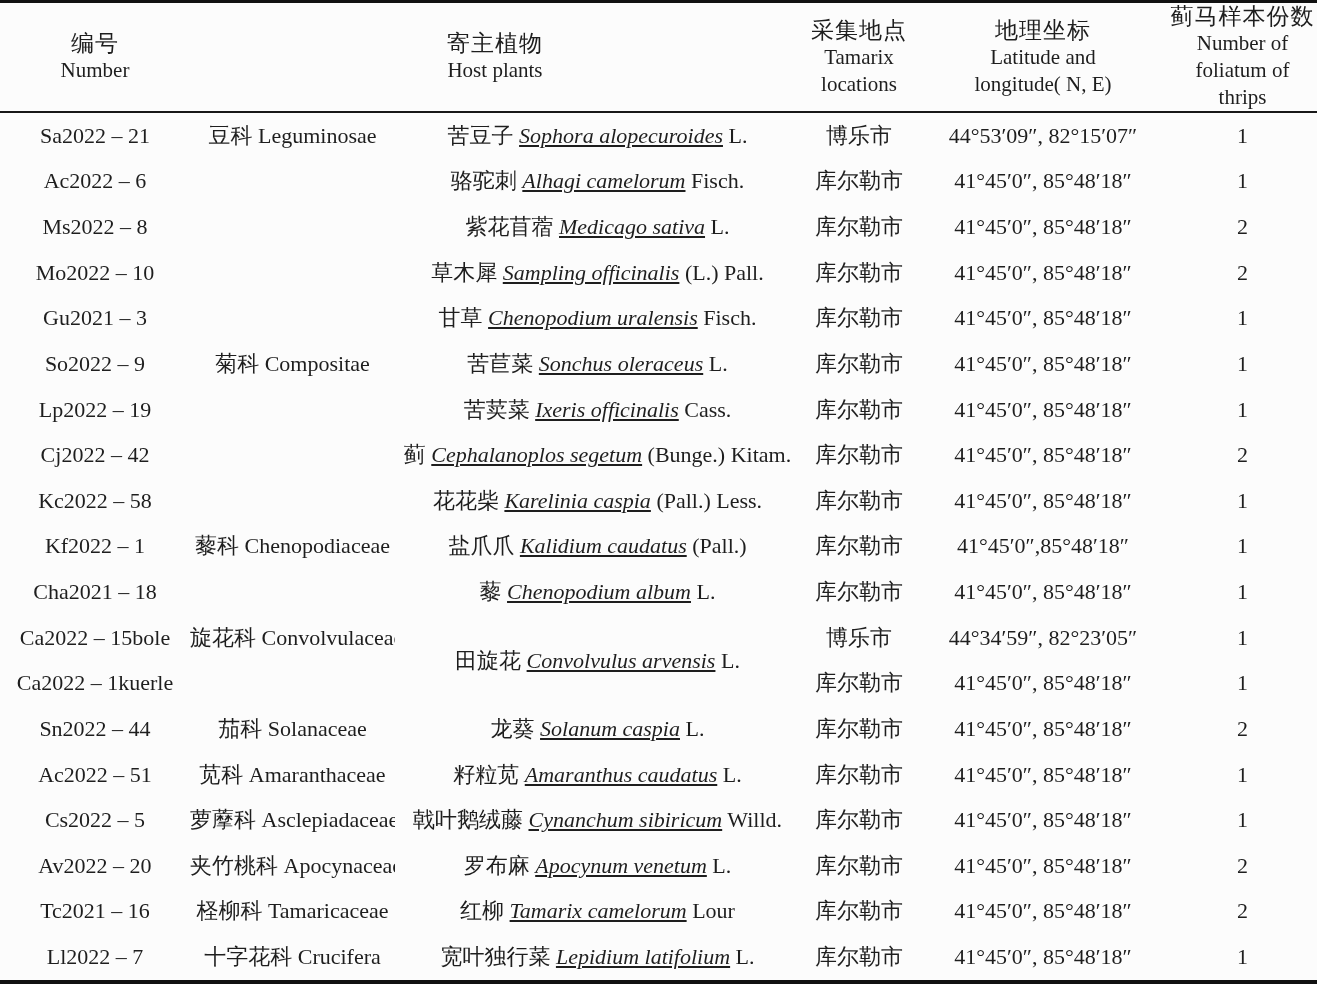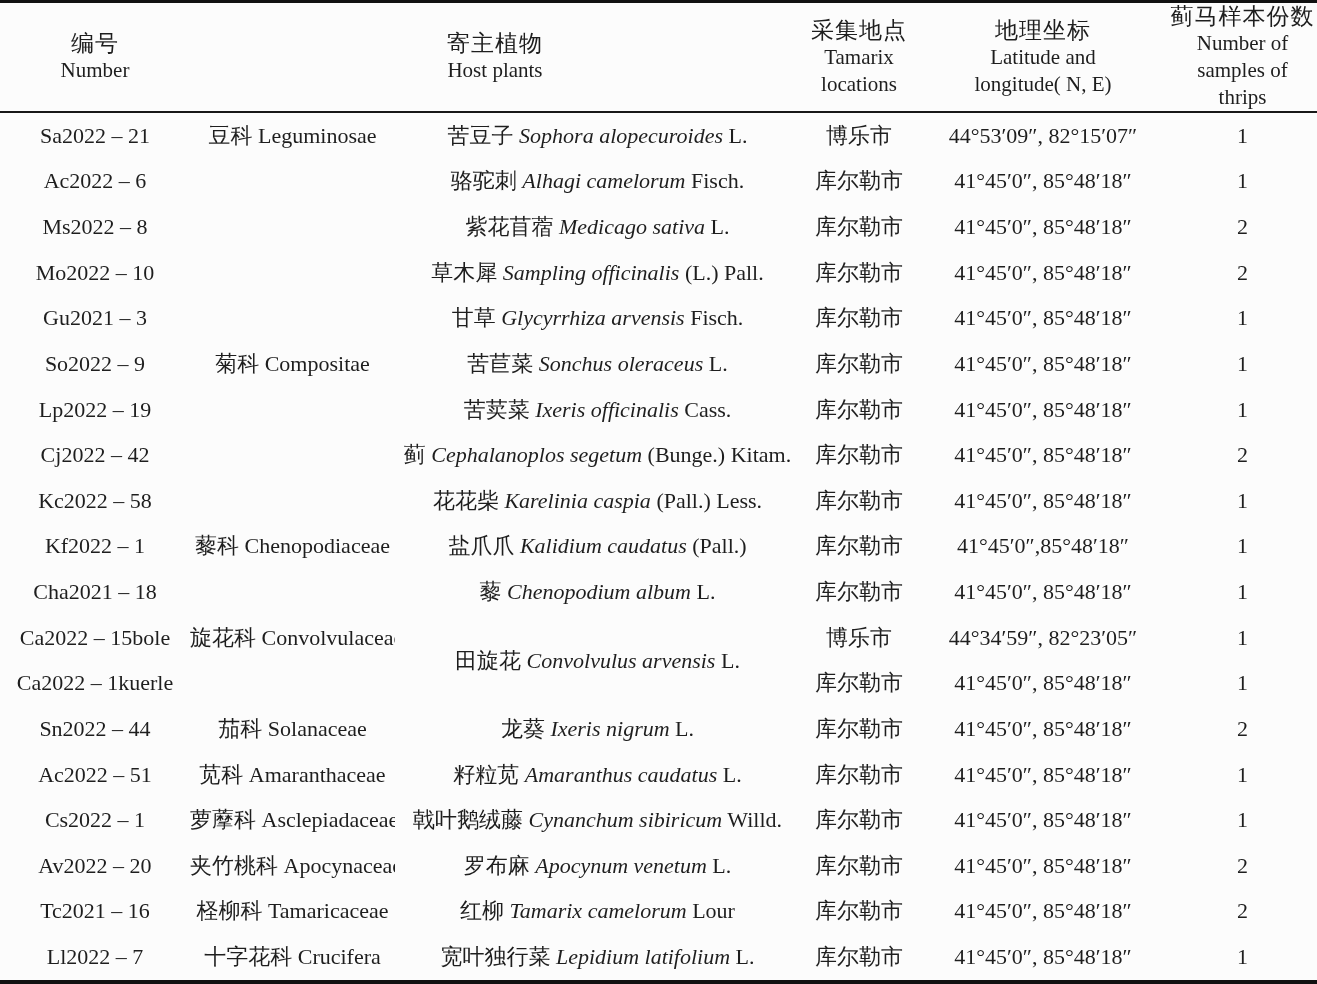--- a/index.html
+++ b/index.html
@@ -51,20 +51,21 @@
     vertical-align: middle;
     padding: 0;
     font-size: 22px;
     line-height: 26px;
     height: 45px;
     overflow: hidden;
     white-space: nowrap;
   }
   tbody td i {
     font-style: italic;
+    text-decoration: underline;
   }
 </style>
 </head>
 <body>
 
 <div class="page">
   <table class="data-table">
     <colgroup>
       <col style="width:190px">
       <col style="width:205px">
@@ -86,21 +87,21 @@
         <th>
           <div class="hcn">采集地点</div>
           <div class="hen w-sampling">Tamarix locations</div>
         </th>
         <th>
           <div class="hcn">地理坐标</div>
           <div class="hen w-coords">Latitude and longitude( N, E)</div>
         </th>
         <th>
           <div class="hcn">蓟马样本份数</div>
-          <div class="hen w-samples">Number of samples of thrips</div>
+          <div class="hen w-samples">Number of foliatum of thrips</div>
         </th>
       </tr>
     </thead>
     <tbody>
         <tr>
           <td>Sa2022 – 21</td>
           <td>豆科 Leguminosae</td>
           <td>苦豆子 <i>Sophora alopecuroides</i> L.</td>
           <td>博乐市</td>
           <td>44°53′09″, 82°15′07″</td>
@@ -126,21 +127,21 @@
           <td>Mo2022 – 10</td>
           <td></td>
           <td>草木犀 <i>Sampling officinalis</i> (L.) Pall.</td>
           <td>库尔勒市</td>
           <td>41°45′0″, 85°48′18″</td>
           <td>2</td>
         </tr>
         <tr>
           <td>Gu2021 – 3</td>
           <td></td>
-          <td>甘草 <i>Glycyrrhiza arvensis</i> Fisch.</td>
+          <td>甘草 <i>Chenopodium uralensis</i> Fisch.</td>
           <td>库尔勒市</td>
           <td>41°45′0″, 85°48′18″</td>
           <td>1</td>
         </tr>
         <tr>
           <td>So2022 – 9</td>
           <td>菊科 Compositae</td>
           <td>苦苣菜 <i>Sonchus oleraceus</i> L.</td>
           <td>库尔勒市</td>
           <td>41°45′0″, 85°48′18″</td>
@@ -197,35 +198,35 @@
         <tr>
           <td>Ca2022 – 1kuerle</td>
           <td></td>
           <td>库尔勒市</td>
           <td>41°45′0″, 85°48′18″</td>
           <td>1</td>
         </tr>
         <tr>
           <td>Sn2022 – 44</td>
           <td>茄科 Solanaceae</td>
-          <td>龙葵 <i>Ixeris nigrum</i> L.</td>
+          <td>龙葵 <i>Solanum caspia</i> L.</td>
           <td>库尔勒市</td>
           <td>41°45′0″, 85°48′18″</td>
           <td>2</td>
         </tr>
         <tr>
           <td>Ac2022 – 51</td>
           <td>苋科 Amaranthaceae</td>
           <td>籽粒苋 <i>Amaranthus caudatus</i> L.</td>
           <td>库尔勒市</td>
           <td>41°45′0″, 85°48′18″</td>
           <td>1</td>
         </tr>
         <tr>
-          <td>Cs2022 – 1</td>
+          <td>Cs2022 – 5</td>
           <td>萝藦科 Asclepiadaceae</td>
           <td>戟叶鹅绒藤 <i>Cynanchum sibiricum</i> Willd.</td>
           <td>库尔勒市</td>
           <td>41°45′0″, 85°48′18″</td>
           <td>1</td>
         </tr>
         <tr>
           <td>Av2022 – 20</td>
           <td>夹竹桃科 Apocynaceae</td>
           <td>罗布麻 <i>Apocynum venetum</i> L.</td>

